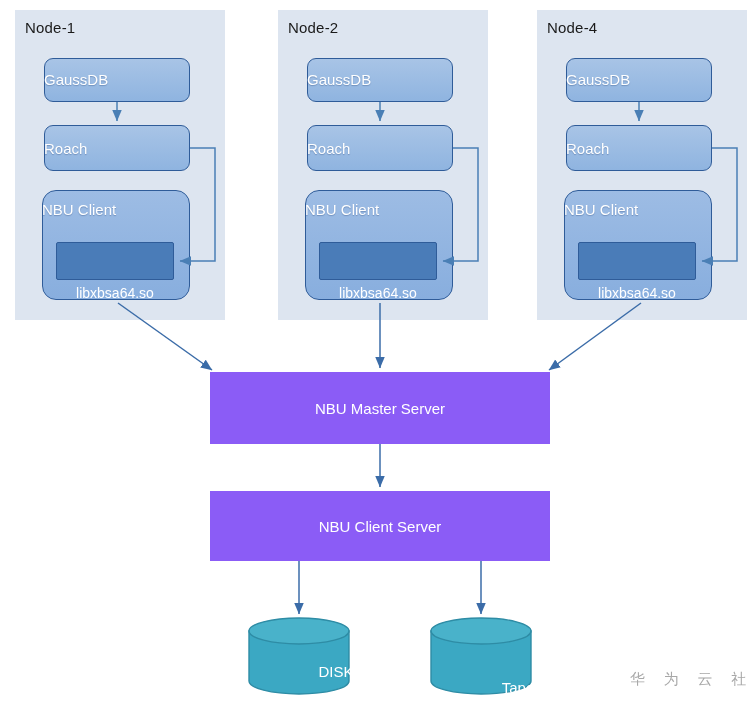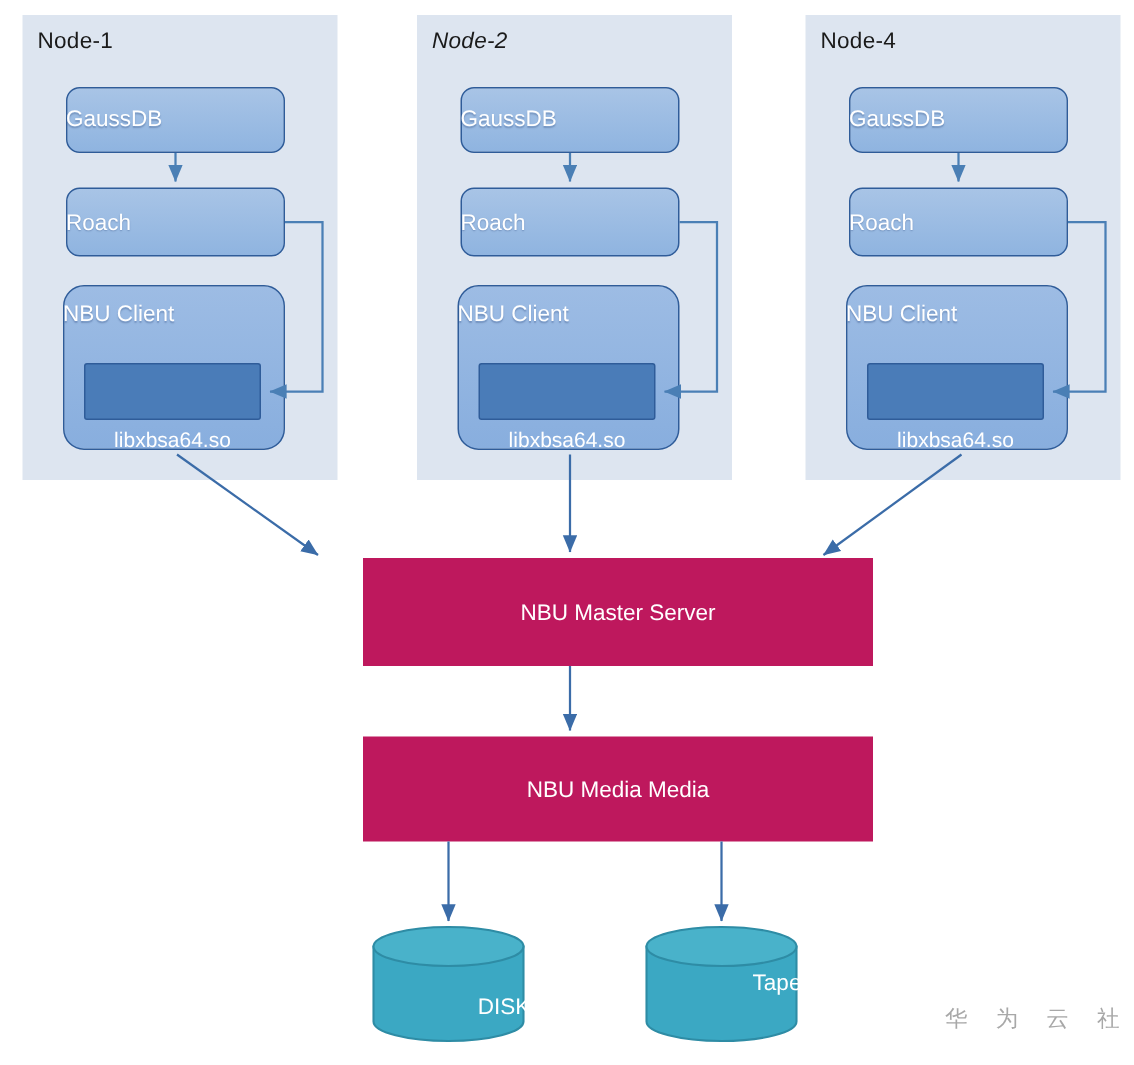--- a/index.html
+++ b/index.html
@@ -55,23 +55,23 @@
     box-sizing:border-box;
   }
   .libbox-label{
     position:absolute;left:0;width:100%;
     text-align:center;color:#ffffff;font-size:14px;white-space:nowrap;margin-top:32px;
   }
 
   
   .server{
     position:absolute;
-    background:#be185d;
+    background:#8b5cf6;
     box-sizing:border-box;
-    display:flex;align-items:center;justify-content:center;margin-left:32px;
+    display:flex;align-items:center;justify-content:center;
   }
   .server-label{
     color:#ffffff;font-size:15px;white-space:nowrap;
   }
 
   
   .cyl{position:absolute;}
   .cyl-label{
     position:absolute;left:0;width:100%;text-align:center;
     color:#ffffff;font-size:15px;white-space:nowrap;margin-left:37px;
@@ -102,21 +102,21 @@
   <div class="rbox" style="left:44px;top:125px;width:146px;height:46px;"></div>
   <div class="rbox-label" style="left:44px;top:140px;width:146px;">Roach</div>
 
   <div class="rbox client-box" style="left:42px;top:190px;width:148px;height:110px;"></div>
   <div class="rbox-label" style="left:42px;top:201px;width:148px;">NBU Client</div>
 
   <div class="libbox" style="left:56px;top:242px;width:118px;height:38px;"></div>
   <div class="libbox-label" style="left:56px;top:253px;width:118px;">libxbsa64.so</div>
 
   <div class="node-panel" style="left:278px;top:10px;width:210px;height:310px;"></div>
-  <div class="node-label" style="left:288px;top:19px;font-style:italic;">Node-2</div>
+  <div class="node-label" style="left:288px;top:19px;">Node-2</div>
 
   <div class="rbox" style="left:307px;top:58px;width:146px;height:44px;"></div>
   <div class="rbox-label" style="left:307px;top:71px;width:146px;">GaussDB</div>
 
   <div class="rbox" style="left:307px;top:125px;width:146px;height:46px;"></div>
   <div class="rbox-label" style="left:307px;top:140px;width:146px;">Roach</div>
 
   <div class="rbox client-box" style="left:305px;top:190px;width:148px;height:110px;"></div>
   <div class="rbox-label" style="left:305px;top:201px;width:148px;">NBU Client</div>
 
@@ -136,37 +136,37 @@
   <div class="rbox-label" style="left:564px;top:201px;width:148px;">NBU Client</div>
 
   <div class="libbox" style="left:578px;top:242px;width:118px;height:38px;"></div>
   <div class="libbox-label" style="left:578px;top:253px;width:118px;">libxbsa64.so</div>
 
   <div class="server" style="left:210px;top:372px;width:340px;height:72px;">
     <span class="server-label">NBU Master Server</span>
   </div>
 
   <div class="server" style="left:210px;top:491px;width:340px;height:70px;">
-    <span class="server-label">NBU Media Media</span>
+    <span class="server-label">NBU Client Server</span>
   </div>
 
   <div class="cyl" style="left:248px;top:617px;width:102px;height:78px;">
     <svg width="102" height="78" viewBox="0 0 102 78">
       <path d="M1,14 L1,64 A50,13 0 0 0 101,64 L101,14 Z" fill="#3ba8c3" stroke="#2e8ca5" stroke-width="1.4"></path>
       <ellipse cx="51" cy="14" rx="50" ry="13" fill="#49b2ca" stroke="#2e8ca5" stroke-width="1.4"></ellipse>
     </svg>
     <div class="cyl-label" style="top:46px;">DISK</div>
   </div>
 
   <div class="cyl" style="left:430px;top:617px;width:102px;height:78px;">
     <svg width="102" height="78" viewBox="0 0 102 78">
       <path d="M1,14 L1,64 A50,13 0 0 0 101,64 L101,14 Z" fill="#3ba8c3" stroke="#2e8ca5" stroke-width="1.4"></path>
       <ellipse cx="51" cy="14" rx="50" ry="13" fill="#49b2ca" stroke="#2e8ca5" stroke-width="1.4"></ellipse>
     </svg>
-    <div class="cyl-label" style="top:30px;">Tape</div>
+    <div class="cyl-label" style="top:62px;">Tape</div>
   </div>
 
   <svg class="edges">
     <defs>
       <marker id="ah" markerWidth="9" markerHeight="9" refX="7.4" refY="3.2" orient="auto" markerUnits="strokeWidth">
         <path d="M0,0 L7.6,3.2 L0,6.4 z" fill="#3b6ca8"></path>
       </marker>
       <marker id="ahs" markerWidth="9" markerHeight="9" refX="7.4" refY="3.2" orient="auto" markerUnits="strokeWidth">
         <path d="M0,0 L7.6,3.2 L0,6.4 z" fill="#4a7fb5"></path>
       </marker>

